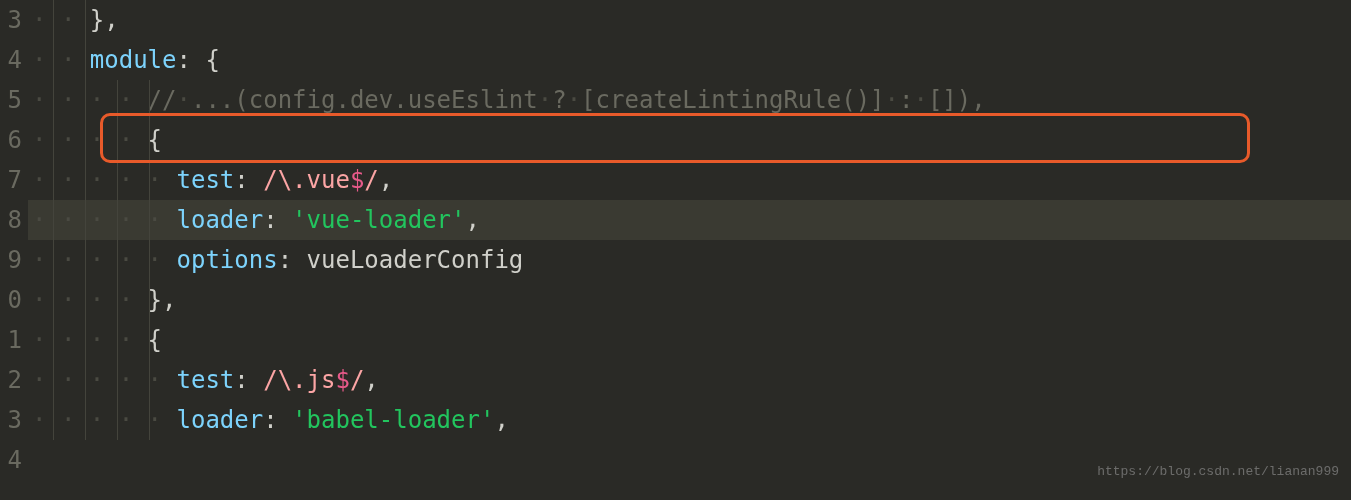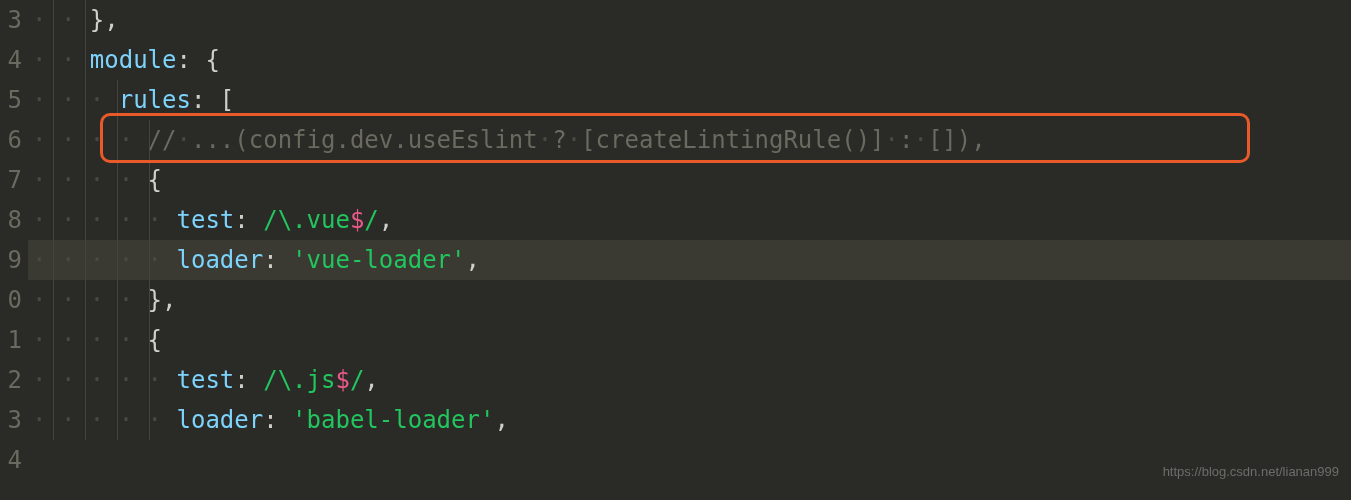--- a/index.html
+++ b/index.html
@@ -60,21 +60,21 @@
     .punct {
       color: #d0d0ca;
     }
     .key {
       color: #7dd3fc;
     }
     .comment {
       color: #6a6a60;
     }
     .regex {
-      color: #22c55e;
+      color: #fca5a5;
     }
     .regex-anchor {
       color: #e85a8a;
     }
     .string {
       color: #22c55e;
     }
     .ident {
       color: #d0d0ca;
     }
@@ -84,21 +84,21 @@
       border-radius: 10px;
       pointer-events: none;
       z-index: 10;
     }
     .watermark {
       position: absolute;
       bottom: 8px;
       right: 12px;
       color: #888;
       font-size: 13px;
-      font-family: Liberation Sans, sans-serif;
+      font-family: Liberation Mono, monospace;
       opacity: 0.7;
       z-index: 20;
     }
   </style>
 </head>
 <body>
 
 <div class="editor">
   <div class="gutter" id="gutter">
       <div class="gutter-line">3</div>
@@ -111,24 +111,24 @@
       <div class="gutter-line">0</div>
       <div class="gutter-line">1</div>
       <div class="gutter-line">2</div>
       <div class="gutter-line">3</div>
       <div class="gutter-line">4</div>
     </div>
   <div class="code-area" id="code-area">
     <div class="highlight-box" id="highlight-box" style="top: 113px; left: 72px; width: 1150px; height: 50px;"></div>
   <div class="code-line"><div class="indent-guide" style="left: 25px;"></div><div class="indent-guide" style="left: 57px;"></div><span class="ws">· · </span><span class="punct">},</span></div>
       <div class="code-line"><div class="indent-guide" style="left: 25px;"></div><div class="indent-guide" style="left: 57px;"></div><span class="ws">· · </span><span class="key">module</span><span class="punct">: {</span></div>
-      <div class="code-line"><div class="indent-guide" style="left: 25px;"></div><div class="indent-guide" style="left: 57px;"></div><div class="indent-guide" style="left: 89px;"></div><span class="ws">· · · </span><span class="key">rules</span><span class="punct">: [</span></div>
       <div class="code-line"><div class="indent-guide" style="left: 25px;"></div><div class="indent-guide" style="left: 57px;"></div><div class="indent-guide" style="left: 89px;"></div><div class="indent-guide" style="left: 121px;"></div><span class="ws">· · · · </span><span class="comment">//<span class="ws">·</span>...(config.dev.useEslint<span class="ws">·</span>?<span class="ws">·</span>[createLintingRule()]<span class="ws">·</span>:<span class="ws">·</span>[]),</span></div>
       <div class="code-line"><div class="indent-guide" style="left: 25px;"></div><div class="indent-guide" style="left: 57px;"></div><div class="indent-guide" style="left: 89px;"></div><div class="indent-guide" style="left: 121px;"></div><span class="ws">· · · · </span><span class="punct">{</span></div>
       <div class="code-line"><div class="indent-guide" style="left: 25px;"></div><div class="indent-guide" style="left: 57px;"></div><div class="indent-guide" style="left: 89px;"></div><div class="indent-guide" style="left: 121px;"></div><span class="ws">· · · · · </span><span class="key">test</span><span class="punct">: </span><span class="regex">/\.vue</span><span class="regex-anchor">$</span><span class="regex">/</span><span class="punct">,</span></div>
       <div class="code-line highlighted"><div class="indent-guide" style="left: 25px;"></div><div class="indent-guide" style="left: 57px;"></div><div class="indent-guide" style="left: 89px;"></div><div class="indent-guide" style="left: 121px;"></div><span class="ws">· · · · · </span><span class="key">loader</span><span class="punct">: </span><span class="string">'vue-loader'</span><span class="punct">,</span></div>
+      <div class="code-line"><div class="indent-guide" style="left: 25px;"></div><div class="indent-guide" style="left: 57px;"></div><div class="indent-guide" style="left: 89px;"></div><div class="indent-guide" style="left: 121px;"></div><span class="ws">· · · · · </span><span class="key">options</span><span class="punct">: </span><span class="ident">vueLoaderConfig</span></div>
       <div class="code-line"><div class="indent-guide" style="left: 25px;"></div><div class="indent-guide" style="left: 57px;"></div><div class="indent-guide" style="left: 89px;"></div><div class="indent-guide" style="left: 121px;"></div><span class="ws">· · · · </span><span class="punct">},</span></div>
       <div class="code-line"><div class="indent-guide" style="left: 25px;"></div><div class="indent-guide" style="left: 57px;"></div><div class="indent-guide" style="left: 89px;"></div><div class="indent-guide" style="left: 121px;"></div><span class="ws">· · · · </span><span class="punct">{</span></div>
       <div class="code-line"><div class="indent-guide" style="left: 25px;"></div><div class="indent-guide" style="left: 57px;"></div><div class="indent-guide" style="left: 89px;"></div><div class="indent-guide" style="left: 121px;"></div><span class="ws">· · · · · </span><span class="key">test</span><span class="punct">: </span><span class="regex">/\.js</span><span class="regex-anchor">$</span><span class="regex">/</span><span class="punct">,</span></div>
       <div class="code-line"><div class="indent-guide" style="left: 25px;"></div><div class="indent-guide" style="left: 57px;"></div><div class="indent-guide" style="left: 89px;"></div><div class="indent-guide" style="left: 121px;"></div><span class="ws">· · · · · </span><span class="key">loader</span><span class="punct">: </span><span class="string">'babel-loader'</span><span class="punct">,</span></div>
     </div>
 </div>
 <div class="watermark">https://blog.csdn.net/lianan999</div>
 
 </body></html>

